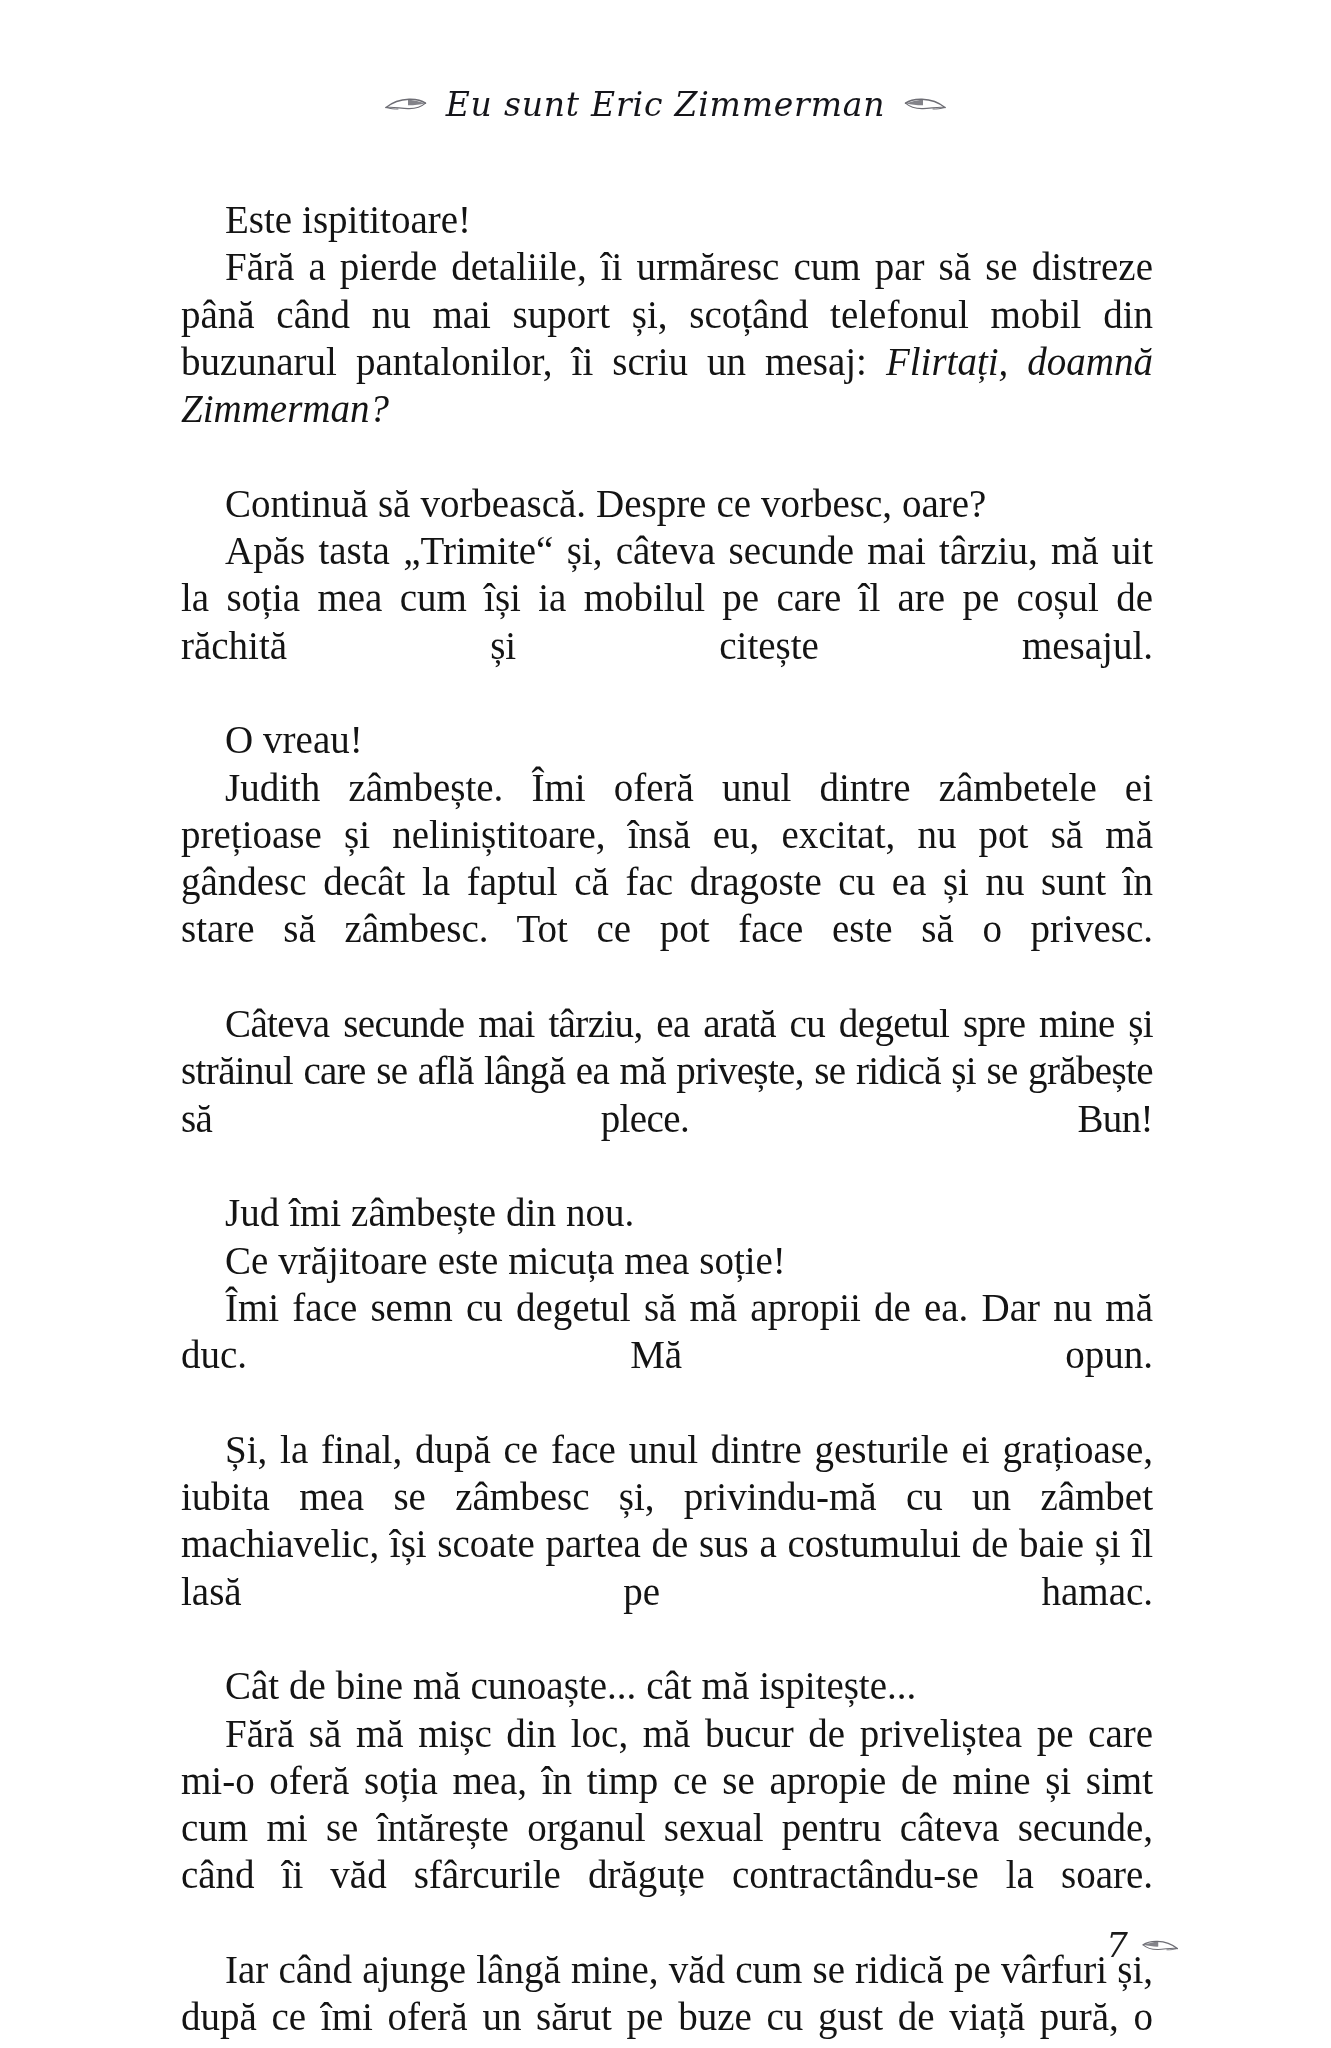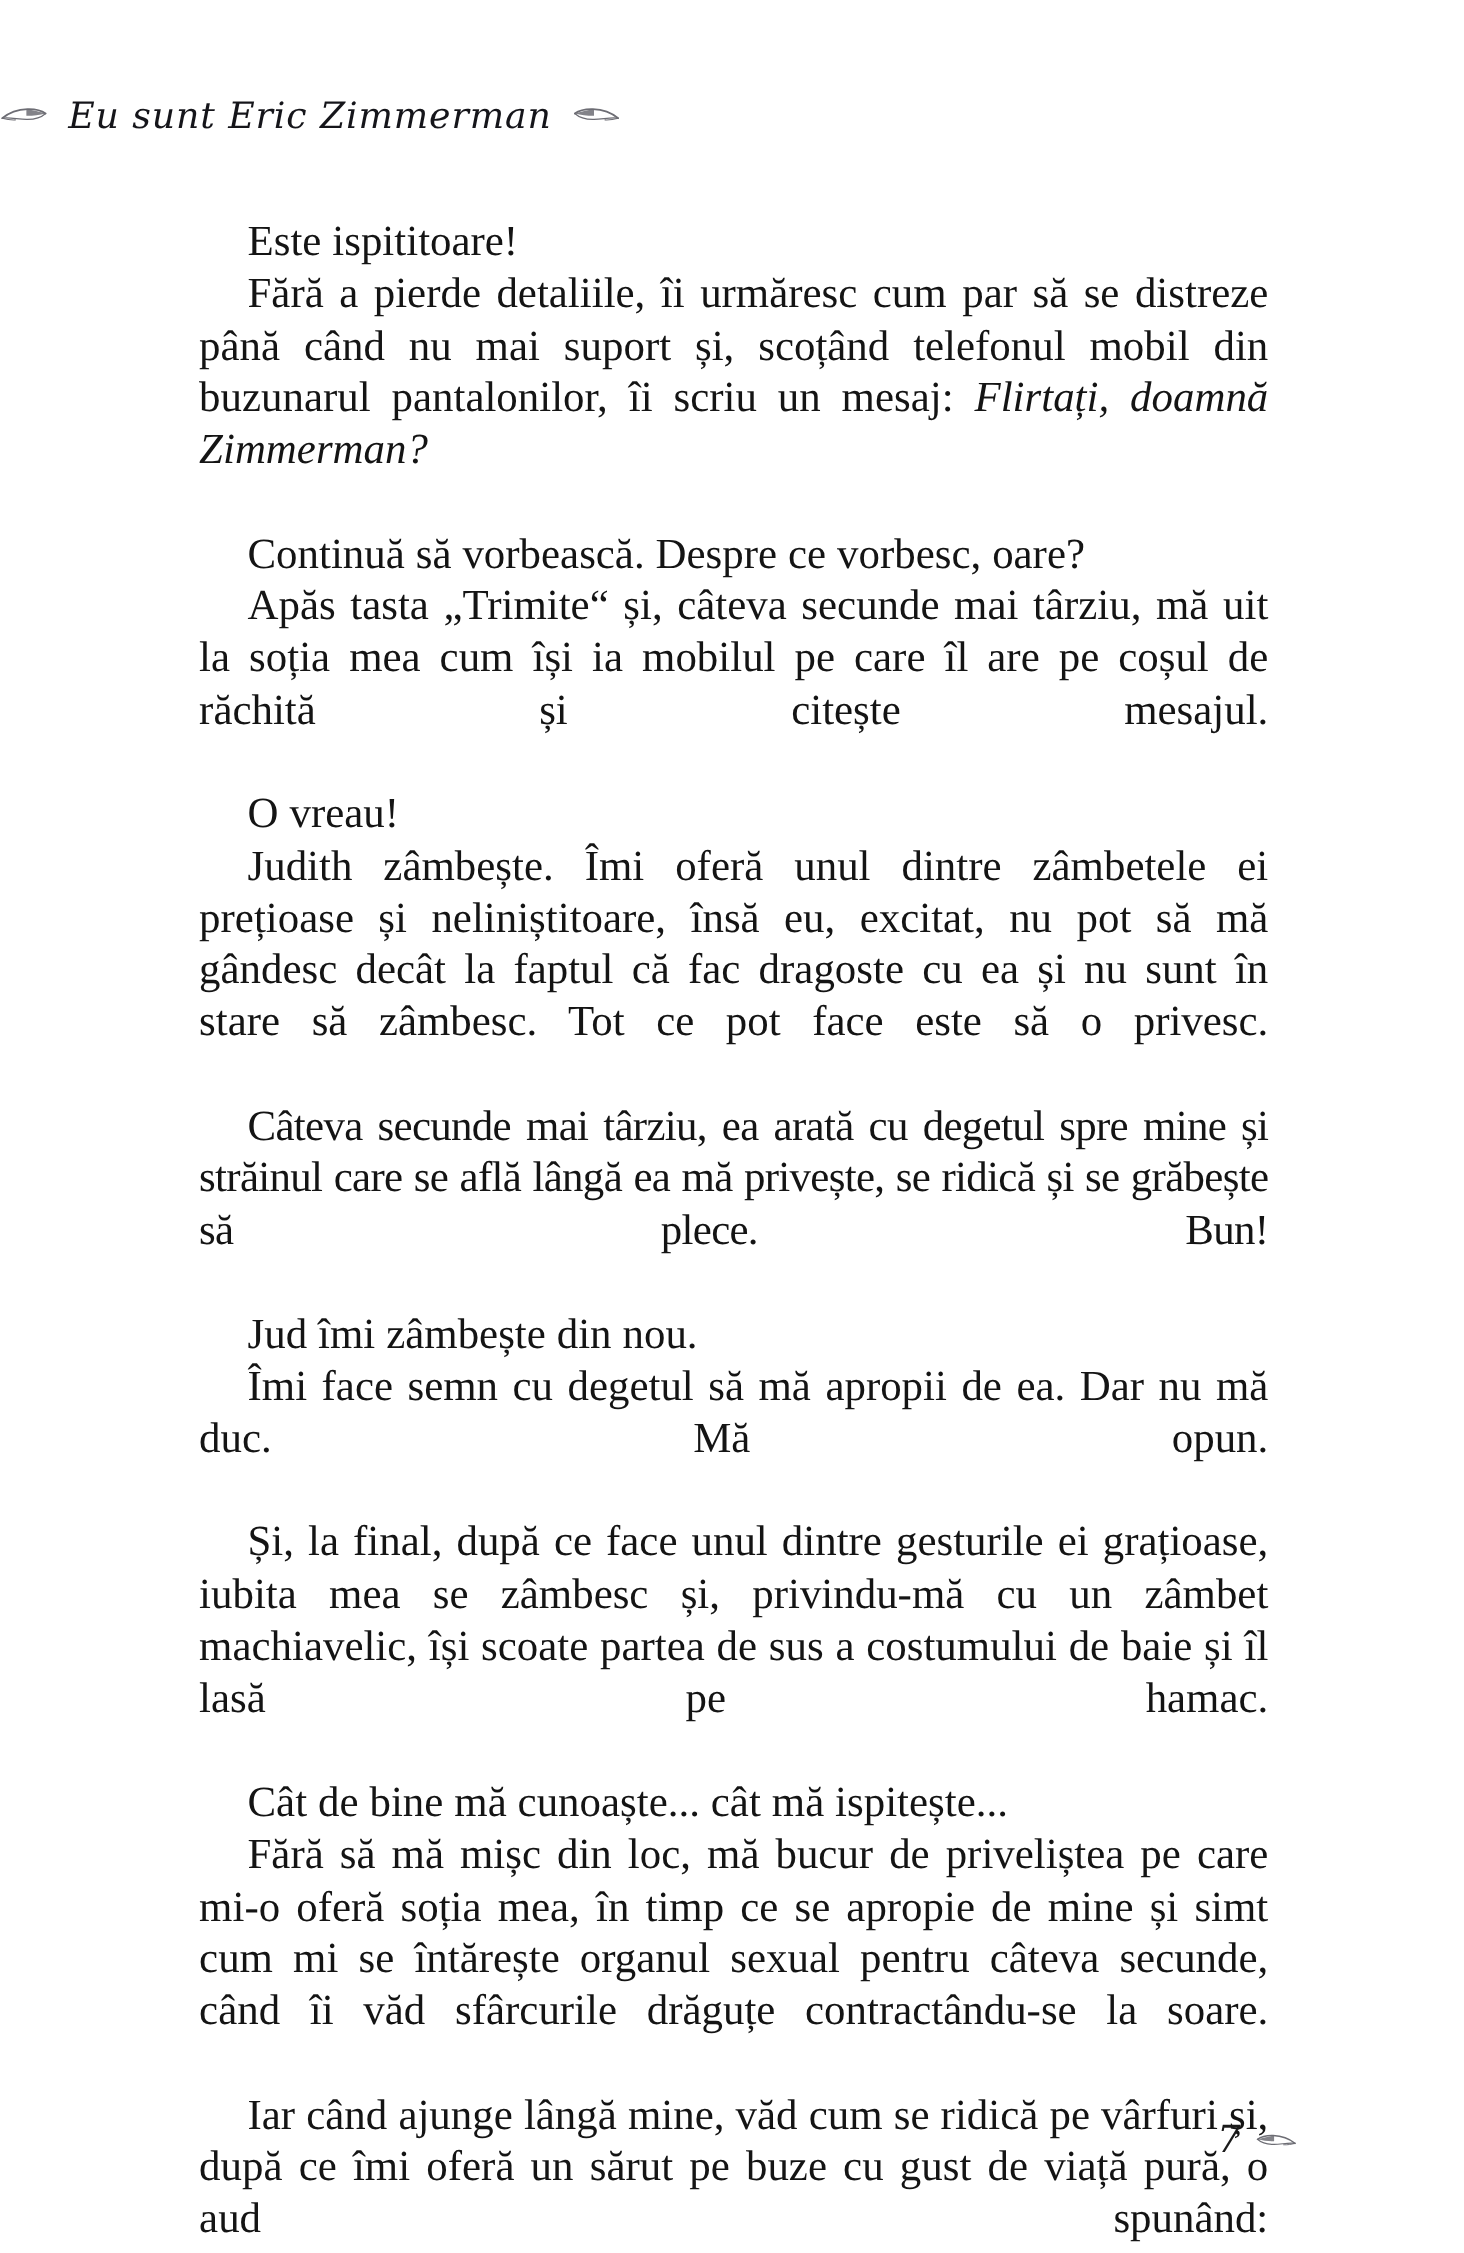--- a/index.html
+++ b/index.html
@@ -24,20 +24,21 @@
 
   
   .running-header {
     position: absolute;
     top: 78px;
     left: 0;
     width: 1331px;
     height: 52px;
     display: flex;
     align-items: center;
+    justify-content: center;
     gap: 18px;
   }
   .header-title {
     font-family: "DejaVu Serif", "Liberation Serif", serif;
     font-style: italic;
     font-size: 33px;
     letter-spacing: 0.8px;
     color: #15151a;
     white-space: nowrap;
     line-height: 1;
@@ -155,20 +156,21 @@
 
 
     <p class="para short">O vreau!</p>
 
     <p class="para">Judith zâmbește. Îmi oferă unul dintre zâmbetele ei prețioase și neliniștitoare, însă eu, excitat, nu pot să mă gândesc decât la faptul că fac dragoste cu ea și nu sunt în stare să zâmbesc. Tot ce pot face este să o privesc.</p>
 
     <p class="para tight">Câteva secunde mai târziu, ea arată cu degetul spre mine și străinul care se află lângă ea mă privește, se ridică și se grăbește să plece. Bun!</p>
 
     <p class="para short">Jud îmi zâmbește din nou.</p>
 
+    <p class="para short">Ce vrăjitoare este micuța mea soție!</p>
 
     <p class="para">Îmi face semn cu degetul să mă apropii de ea. Dar nu mă duc. Mă opun.</p>
 
     <p class="para">Și, la final, după ce face unul dintre gesturile ei grațioase, iubita mea se zâmbesc și, privindu-mă cu un zâmbet machiavelic, își scoate partea de sus a costumului de baie și îl lasă pe hamac.</p>
 
     <p class="para short">Cât de bine mă cunoaște... cât mă ispitește...</p>
 
 
     <p class="para">Fără să mă mișc din loc, mă bucur de priveliștea pe care mi-o oferă soția mea, în timp ce se apropie de mine și simt cum mi se întărește organul sexual pentru câteva secunde, când îi văd sfârcurile drăguțe contractându-se la soare.</p>
 

